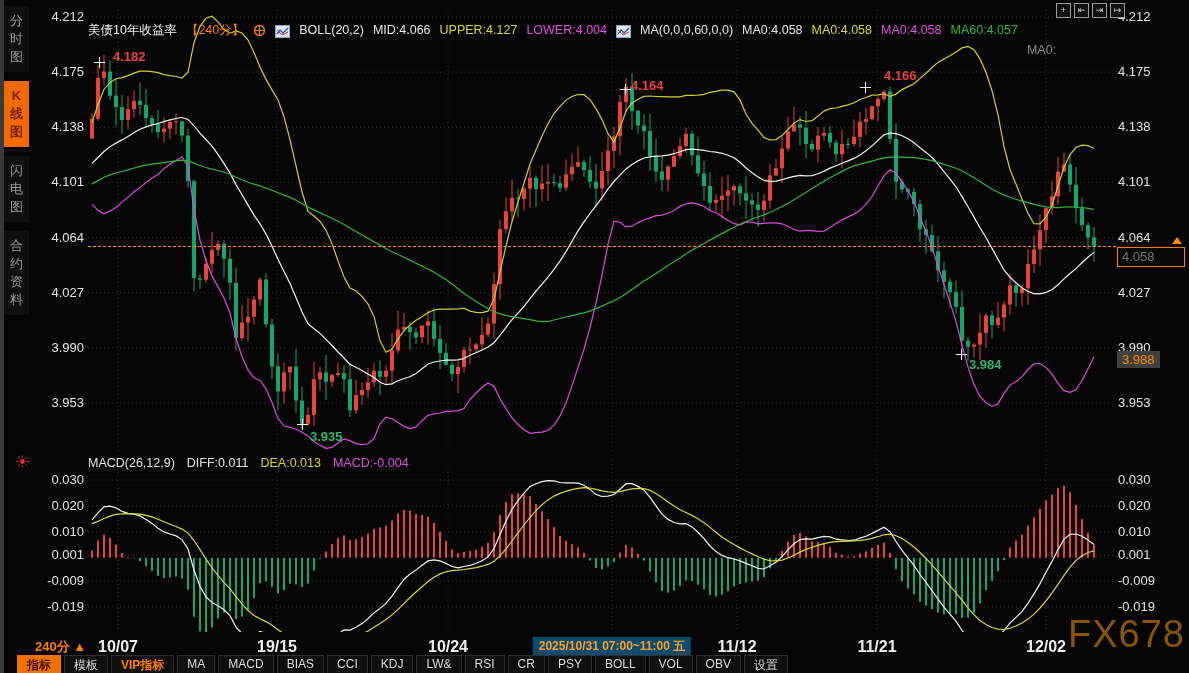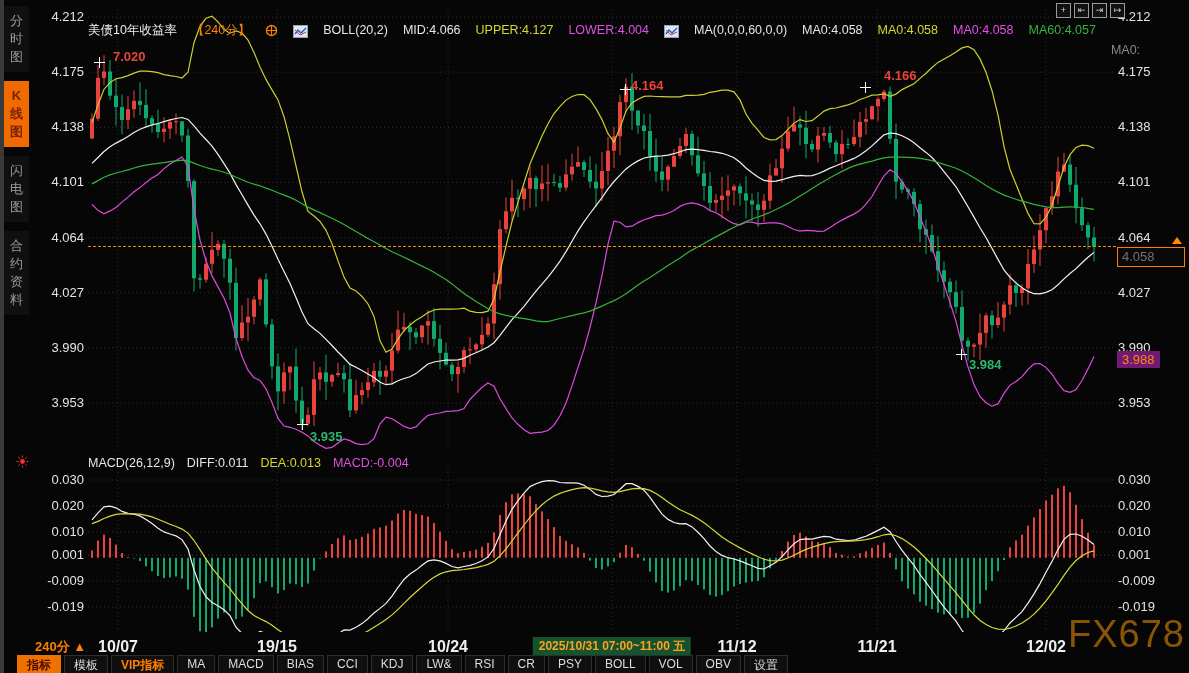--- a/index.html
+++ b/index.html
@@ -6,21 +6,21 @@
   #app{position:relative;width:1189px;height:673px;background:#060606;overflow:hidden;
        font-family:"Liberation Sans", sans-serif;color:#ddd;}
   .abs{position:absolute;}
   
   #scroll-strip{left:0;top:0;width:4px;height:673px;background:#3a3a3a;}
   #sidebar{left:4px;top:6px;width:25px;display:flex;flex-direction:column;gap:9px;}
   .side-tab{display:flex;flex-direction:column;align-items:center;padding:6px 0;
             background:#101010;color:#9a9a9a;font-size:13px;line-height:18px;cursor:pointer;}
   .side-tab.active{background:#f06a00;color:#7c230b;font-weight:bold;}
   
-  .hdr{left:88px;top:3px;display:flex;gap:15px;align-items:center;font-size:12.5px;
+  .hdr{left:88px;top:3px;display:flex;gap:9px;align-items:center;font-size:12.5px;
        white-space:nowrap;z-index:10;}
   .c-title{color:#ececec;}
   .c-white{color:#e6e6e6;}
   .c-yellow{color:#d6d630;}
   .c-magenta{color:#e24fe2;}
   .c-green{color:#35b43c;}
   .c-gray{color:#8a8a8a;margin-top:40px;}
   .c-orange{color:#ff7e00;}
   .mini-chart-icon{display:inline-block;width:13px;height:11px;background:#dfe6ef;
        border:1px solid #8ea4c0;position:relative;top:1px;}
@@ -29,39 +29,39 @@
   #chart-tools{left:1056px;top:3px;display:flex;gap:3px;z-index:10;}
   .tool-box{width:13px;height:13px;border:1px solid #9a9a9a;color:#cfcfcf;font-size:9px;
        line-height:12px;text-align:center;cursor:pointer;background:#111;}
   
   .axis-label{position:absolute;font-size:13px;color:#e3e3e3;}
   .axis-left{width:84px;text-align:right;left:0;}
   .axis-right{left:1118px;text-align:left;}
   
   .cur-badge{left:1117px;top:247px;width:58px;height:16px;border:1px solid #ff7e00;
        background:#0a0a0a;color:#737373;font-size:13px;padding:1px 4px;z-index:6;}
-  .low-badge{left:1117px;top:351px;background:#701a75;color:#ff8a00;font-size:13px;
+  .low-badge{left:1117px;top:351px;background:#404040;color:#ff8a00;font-size:13px;
        padding:1px 5px;z-index:6;}
   .price-dash{left:88px;top:246px;width:1028px;border-top:1px dashed #ff8a00;z-index:4;}
   .price-arrow{left:1172px;top:237px;width:0;height:0;border-left:5px solid transparent;
        border-right:5px solid transparent;border-bottom:7px solid #ff8a00;z-index:6;}
   
   .anno{position:absolute;font-size:13px;font-weight:bold;z-index:5;}
   .anno.red{color:#e8433c;}
   .anno.green{color:#2bb673;}
   .cross{position:absolute;width:11px;height:11px;z-index:5;}
   .cross::before{content:"";position:absolute;left:5px;top:0;width:1px;height:11px;background:#fff;}
   .cross::after{content:"";position:absolute;top:5px;left:0;height:1px;width:11px;background:#fff;}
   
   .macd-hdr{left:88px;top:456px;display:flex;gap:12px;font-size:12.5px;z-index:10;white-space:nowrap;text-align:right;}
   
   .tl-period{left:35px;top:638px;color:#ff7e00;font-size:13px;font-weight:bold;cursor:pointer;}
   .tl-date{position:absolute;top:638px;transform:translateX(-50%);color:#efefef;
        font-size:16px;font-weight:bold;}
-  .tl-current{left:612px;top:637px;transform:translateX(-50%);background:#14532d;color:#ffa020;
+  .tl-current{left:612px;top:637px;transform:translateX(-50%);background:#0c4a6e;color:#ffa020;
        font-size:12px;font-weight:bold;padding:1px 6px;white-space:nowrap;}
   
   #toolbar{left:17px;top:655px;display:flex;gap:3px;z-index:10;}
   .tb-item{background:#0f0f0f;border:1px solid #2e2e2e;color:#dcdcdc;font-size:12px;
        padding:1px 9px;cursor:pointer;white-space:nowrap;}
   .tb-item.active{background:#ef7200;border-color:#ef7200;color:#4a1000;font-weight:bold;}
   .tb-item.vip{color:#ff7e00;font-weight:bold;}
   
   #watermark{left:1068px;top:613px;font-size:38px;color:#a16207;opacity:.85;letter-spacing:1px;
        z-index:20;}
@@ -731,21 +731,21 @@
       <div class="axis-label axis-right" style="top: 547.163px;">0.001</div>
       <div class="axis-label axis-right" style="top: 573.082px;">-0.009</div>
       <div class="axis-label axis-right" style="top: 599px;">-0.019</div>
     </div>
 
   <div class="price-dash abs"></div>
   <div class="price-arrow abs"></div>
   <div class="cur-badge abs">4.058</div>
   <div class="low-badge abs">3.988</div>
 
-  <div class="anno red" style="left:113px;top:49px">7.020</div>
+  <div class="anno red" style="left:113px;top:49px">4.182</div>
   <div class="cross" style="left:94px;top:57px"></div>
   <div class="anno red" style="left:631px;top:78px">4.164</div>
   <div class="cross" style="left:620px;top:84px"></div>
   <div class="anno red" style="left:884px;top:68px">4.166</div>
   <div class="cross" style="left:860px;top:82px"></div>
   <div class="anno green" style="left:310px;top:429px">3.935</div>
   <div class="cross" style="left:297px;top:419px"></div>
   <div class="anno green" style="left:969px;top:357px">3.984</div>
   <div class="cross" style="left:956px;top:349px"></div>
 

